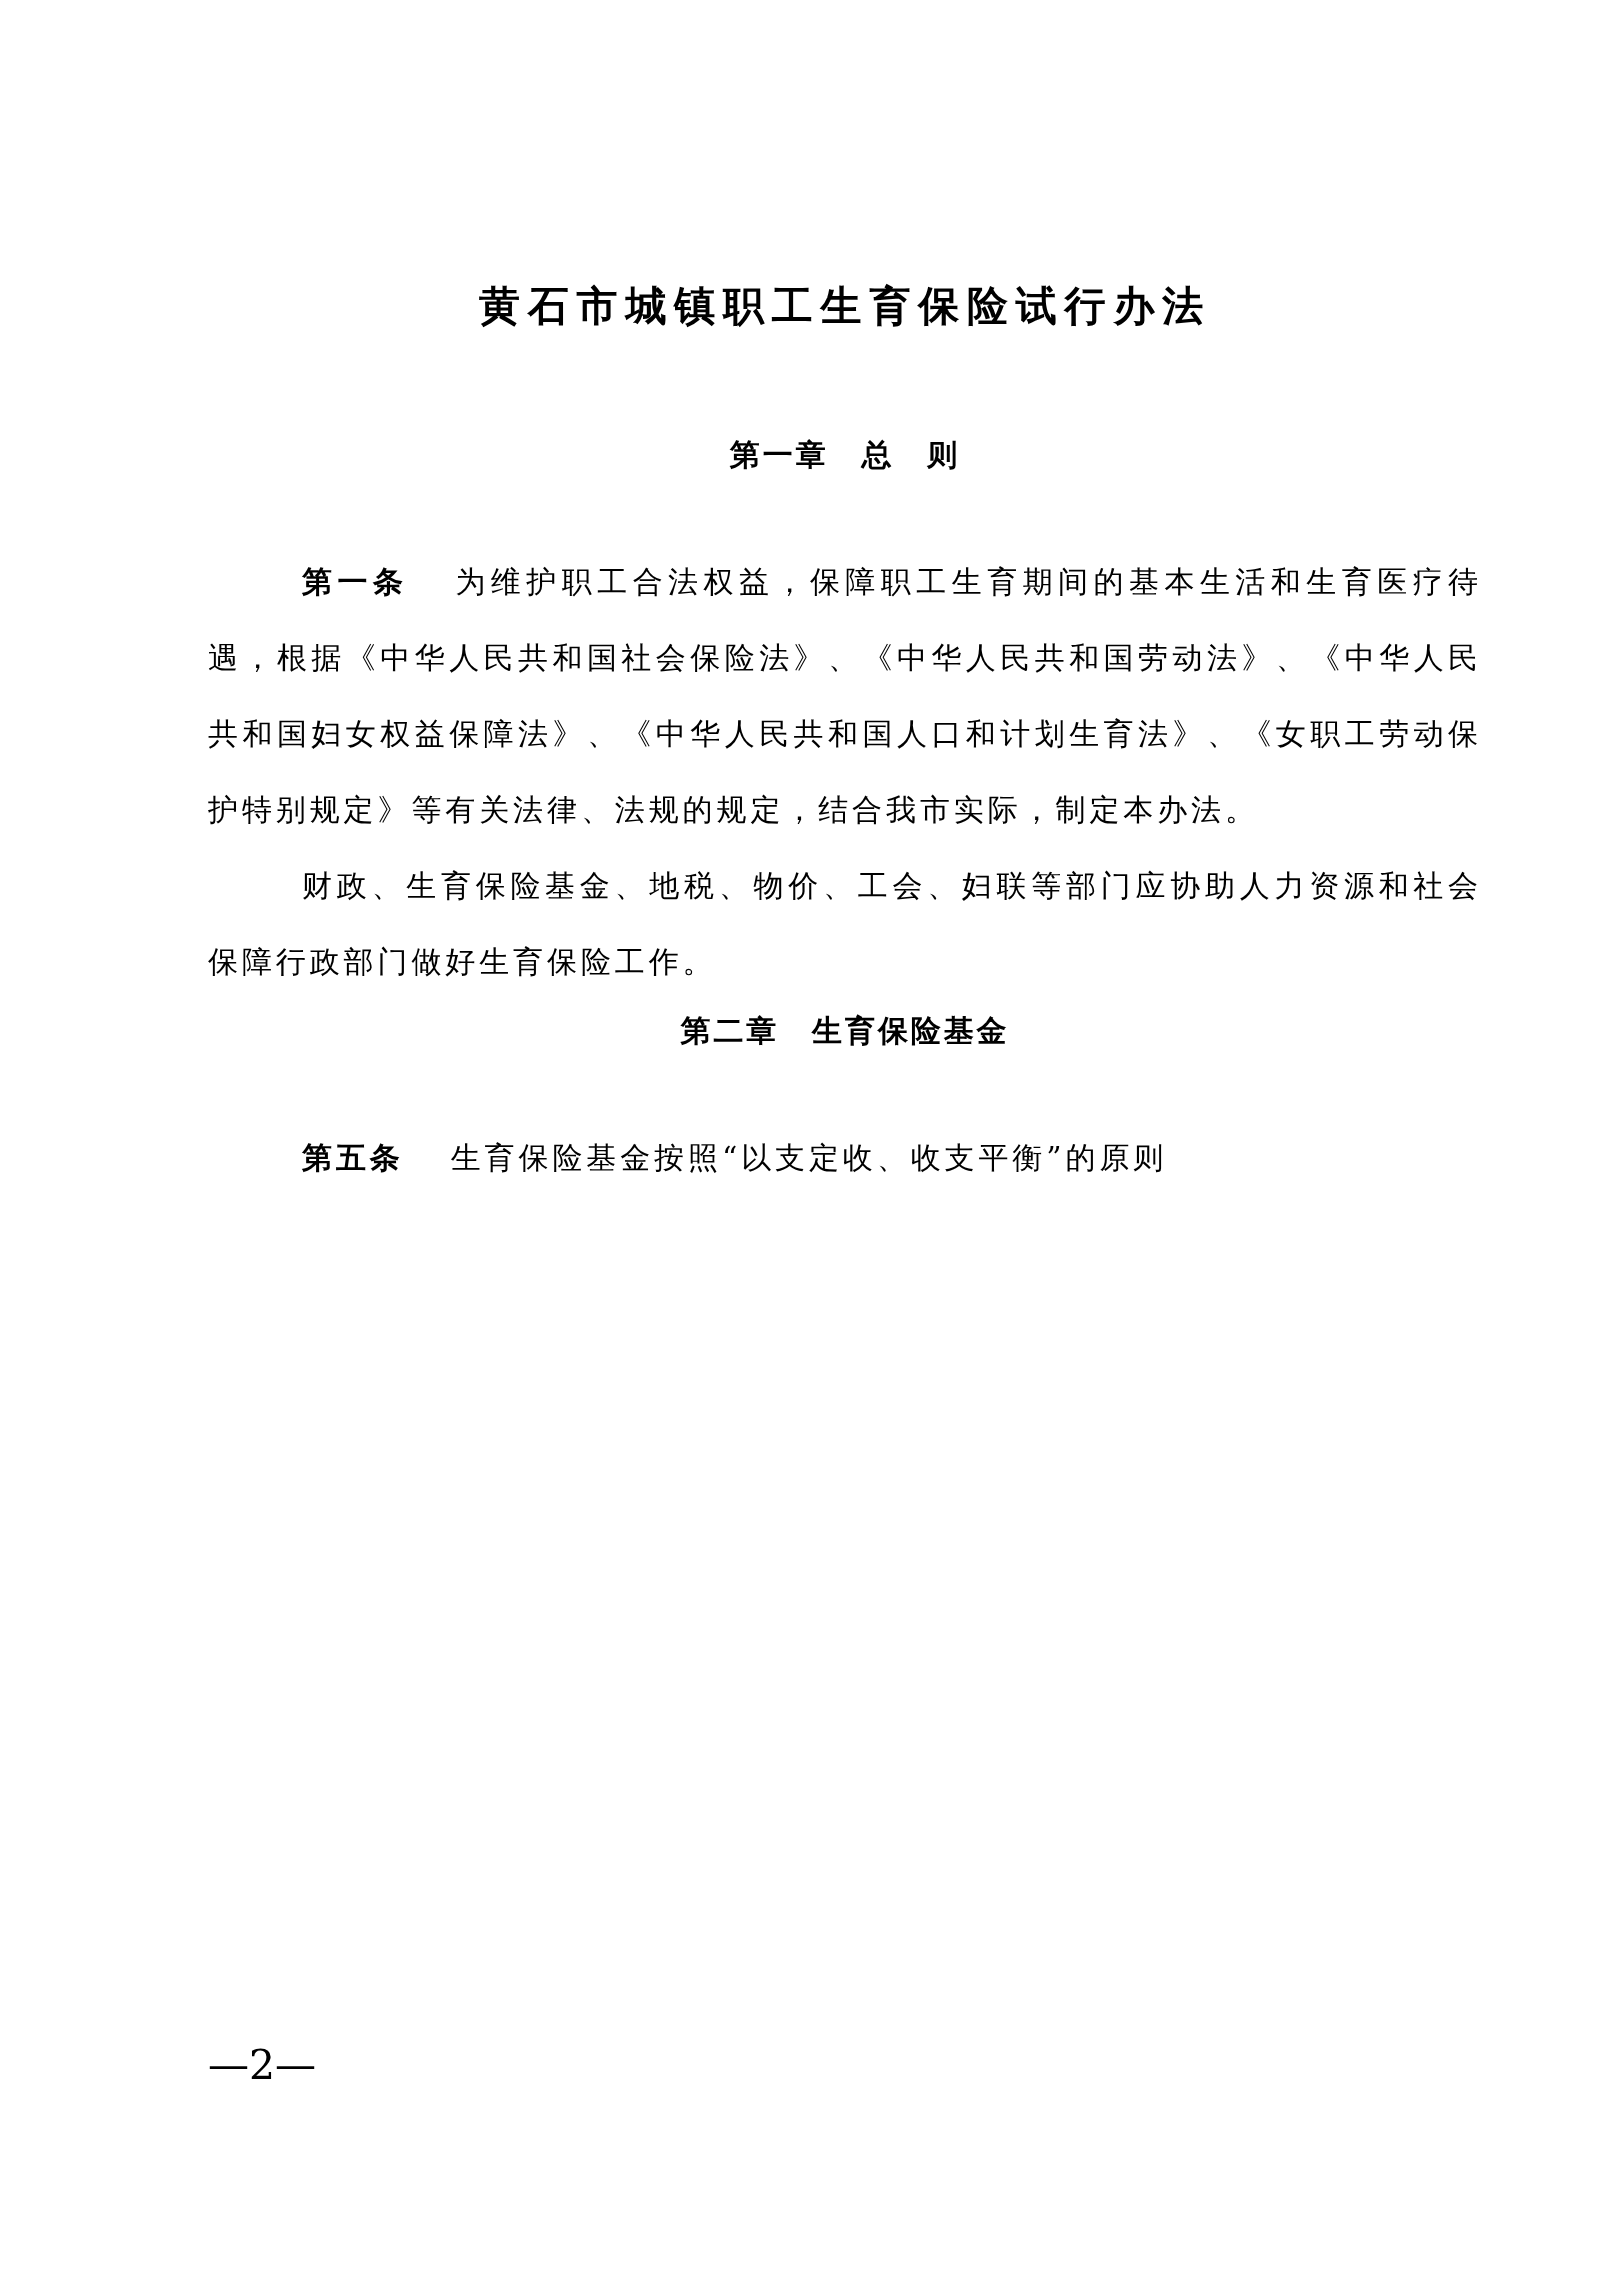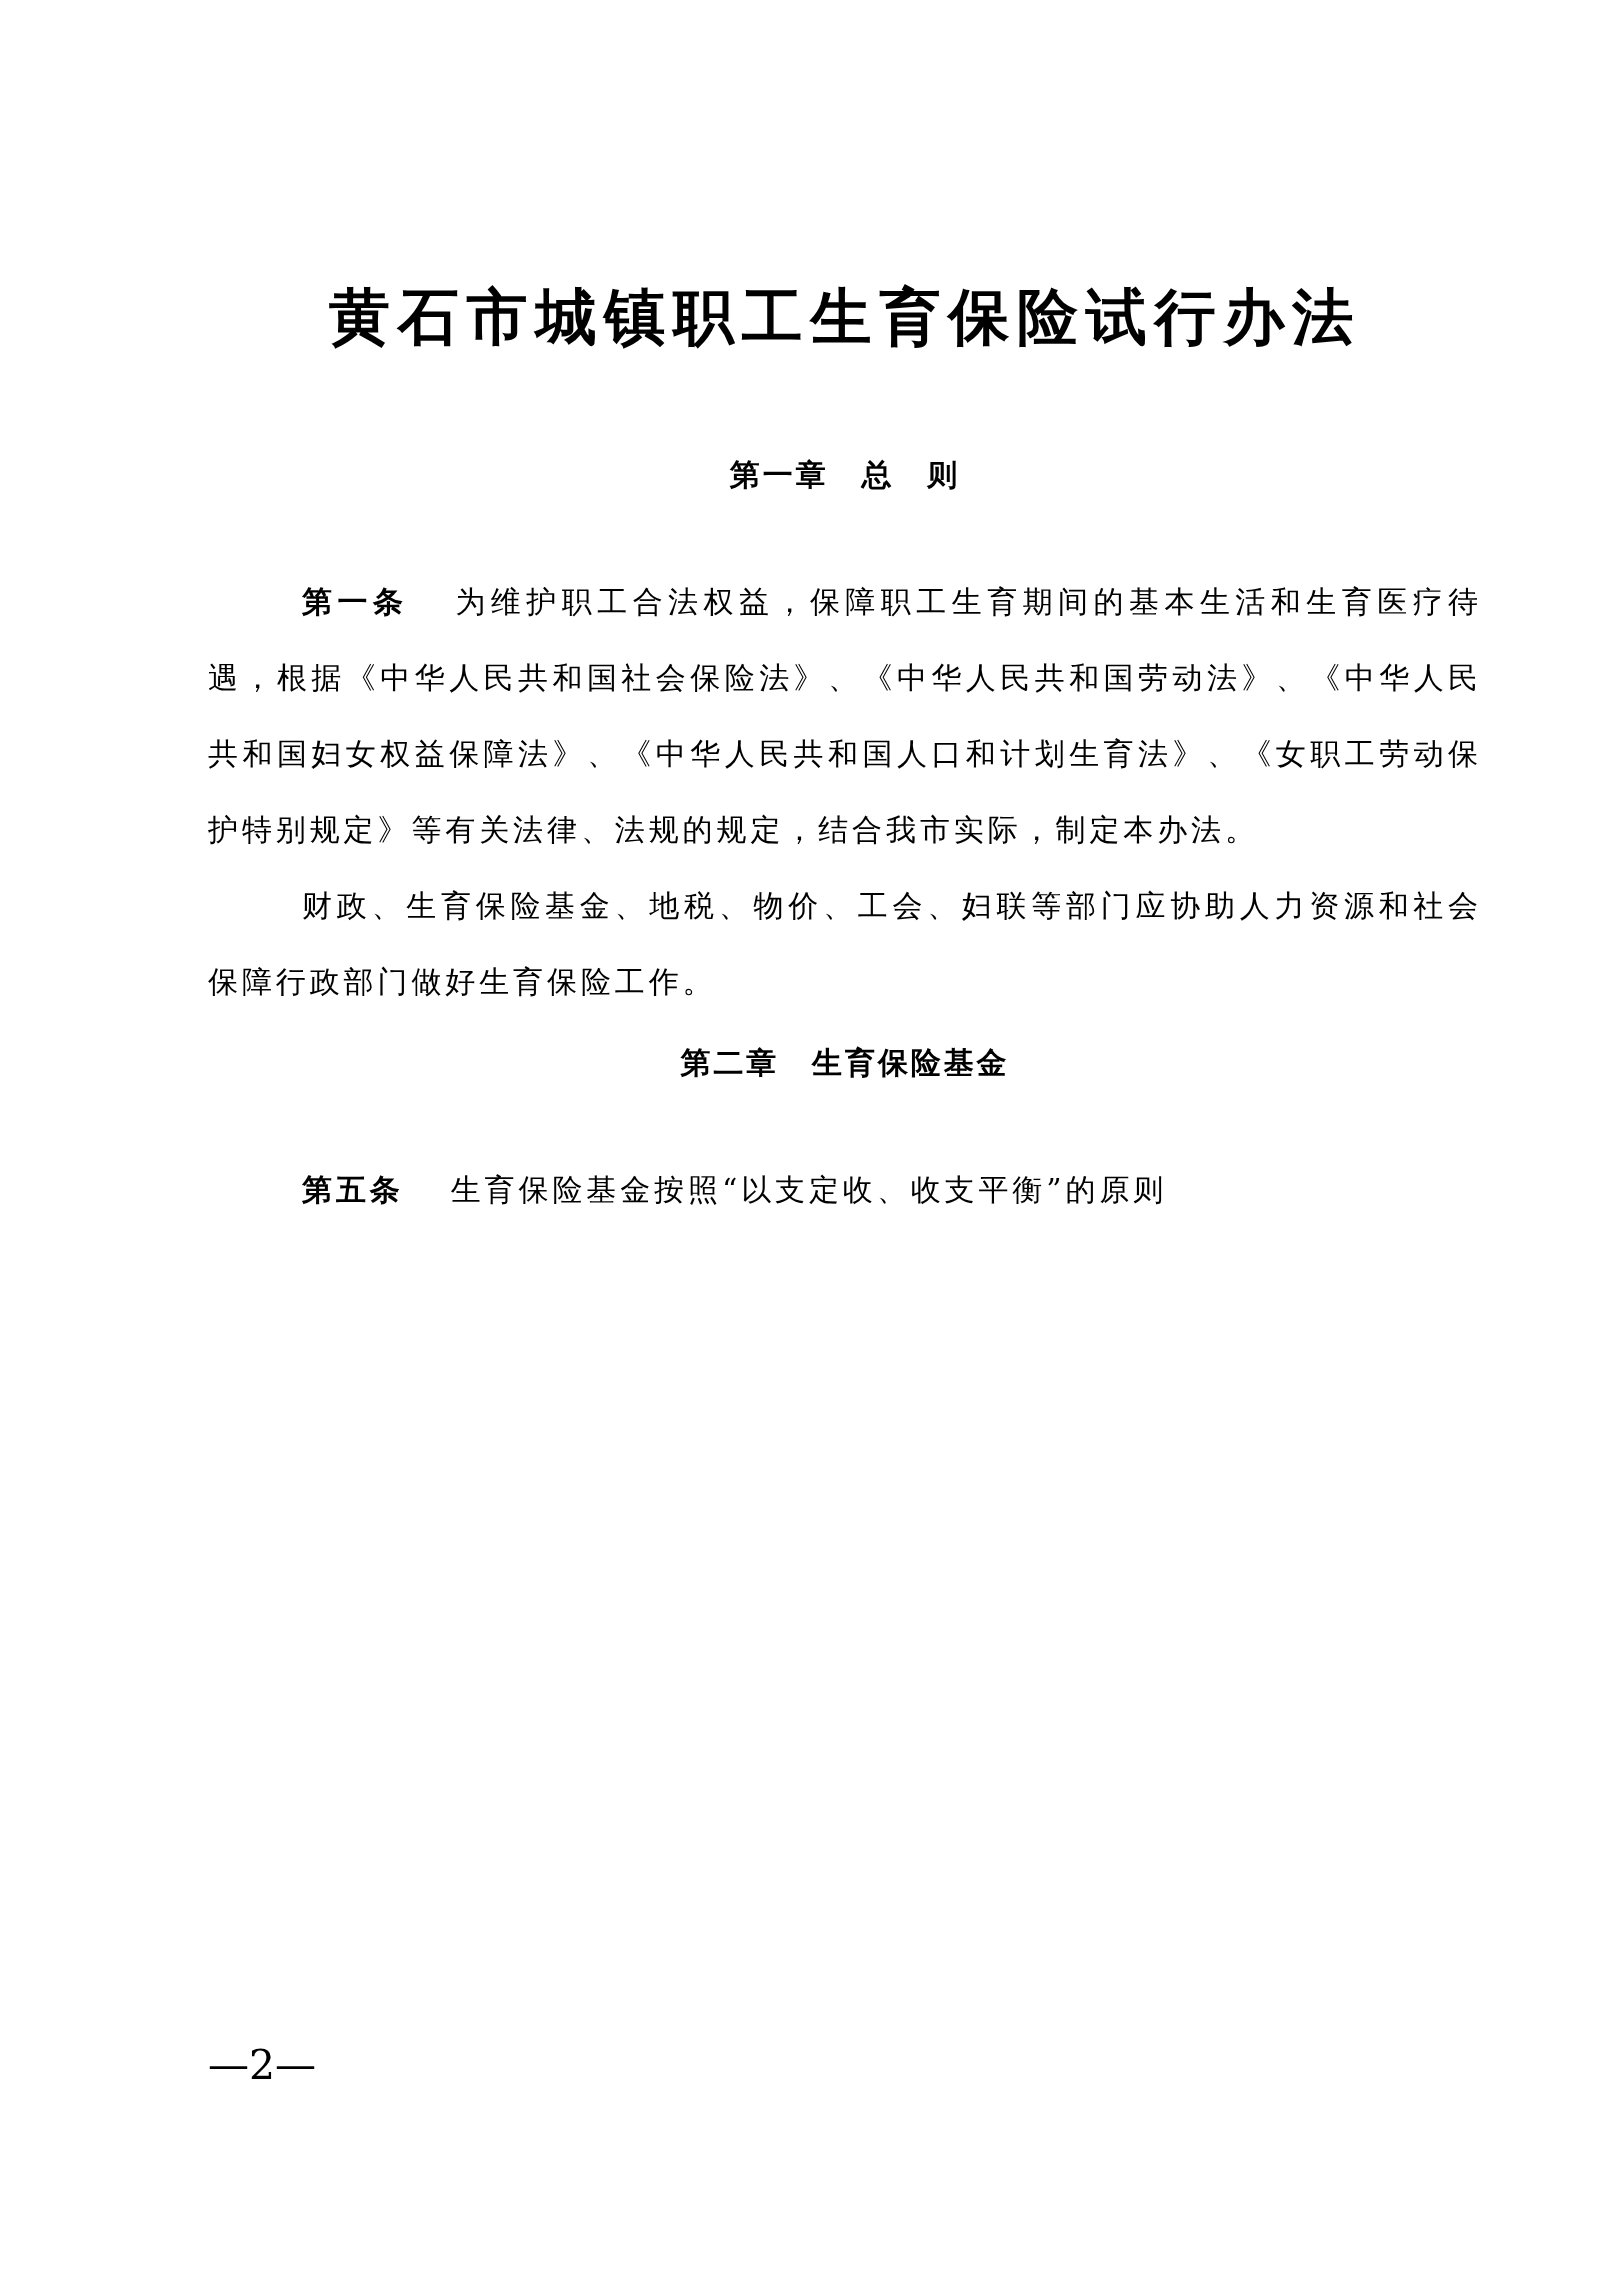--- a/index.html
+++ b/index.html
@@ -17,37 +17,37 @@
     box-sizing: border-box;
     padding: 0 138px 0 208px;
     font-family: "DejaVu Serif", "Liberation Serif", serif;
   }
   .doc-title {
     margin: 0;
     padding-top: 286px;
     text-align: center;
     font-family: "DejaVu Serif", "Liberation Serif", serif;
     font-weight: bold;
-    font-size: 61px;
+    font-size: 41px;
     line-height: 1;
     letter-spacing: 7.8px;
     white-space: nowrap;
   }
   .chapter-heading {
     margin: 0;
     text-align: center;
     font-family: "DejaVu Sans", "Liberation Sans", sans-serif;
     font-weight: bold;
     font-size: 30px;
     line-height: 1.2;
     letter-spacing: 2.9px;
     white-space: nowrap;
   }
   #doc-body .chapter-heading:first-child { margin-top: 110px; }
-  #doc-body .chapter-heading:not(:first-child) { margin-top: 25px; }
+  #doc-body .chapter-heading:not(:first-child) { margin-top: 13px; }
   .para {
     margin: 0;
     font-size: 30px;
     line-height: 76px;
     letter-spacing: 3.9px;
     text-align: justify;
     text-indent: 94px;
   }
   .para.first-after-heading { margin-top: 71px; }
   .art-label {

